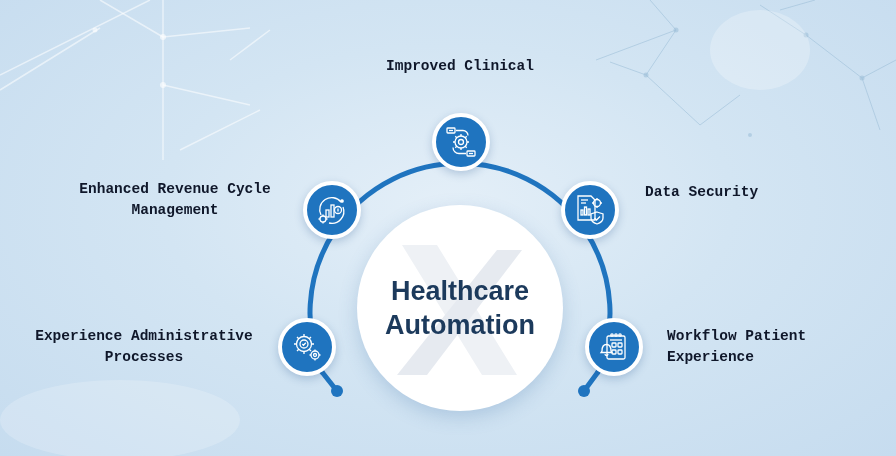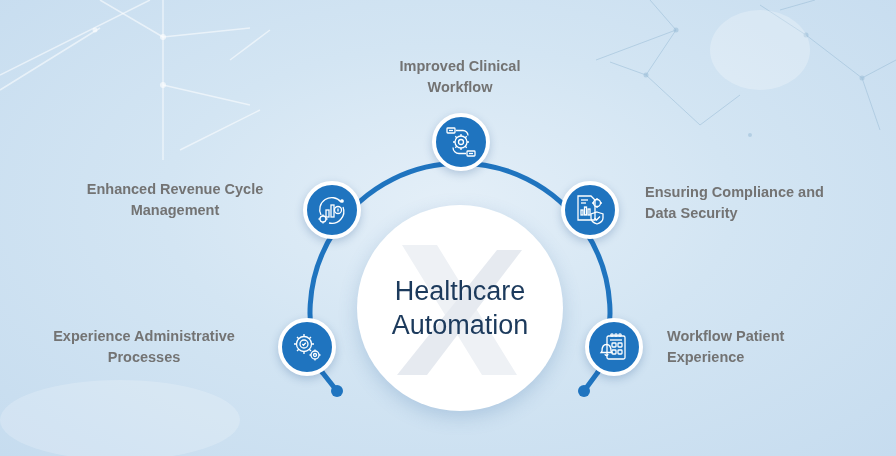--- a/index.html
+++ b/index.html
@@ -11,33 +11,33 @@
     .bg-svg { position: absolute; left: 0; top: 0; }
     .arc-svg { position: absolute; left: 0; top: 0; }
     .center-circle {
       position: absolute; left: 357px; top: 205px; width: 206px; height: 206px;
       border-radius: 50%; background: #ffffff;
       box-shadow: 0 6px 18px rgba(70,120,170,0.25);
       display: flex; align-items: center; justify-content: center; flex-direction: column;
     }
     .center-watermark { position: absolute; left: 0; top: 0; }
     .center-title {
-      position: relative; color: #1c3a5c; font-weight: normal; font-size: 27px;
+      position: relative; color: #1c3a5c; font-weight: bold; font-size: 27px;
       line-height: 34px; text-align: center;
     }
     .node {
       position: absolute; width: 58px; height: 58px; border-radius: 50%;
       background: #1f74bf; border: 4px solid #ffffff; box-sizing: border-box;
       box-shadow: 0 3px 8px rgba(30,80,140,0.25);
       display: flex; align-items: center; justify-content: center;
     }
     .node svg { width: 34px; height: 34px; }
     .label {
-      position: absolute; color: #737373; font-weight: bold; font-size: 14.5px;
-      line-height: 21px; white-space: nowrap;
+      position: absolute; color: #0f172a; font-weight: bold; font-size: 14.5px;
+      line-height: 21px; white-space: nowrap; font-family: Liberation Mono, monospace;
     }
     .label span { display: block; }
     .right-align { text-align: center; }
     .center-align { text-align: center; }
   </style>
 </head>
 <body>
 
 <svg class="bg-svg" width="896" height="456" viewBox="0 0 896 456">
   <g stroke="#ffffff" stroke-opacity="0.55" stroke-width="1.5" fill="none">
@@ -105,21 +105,20 @@
     <line x1="25" y1="28.5" x2="29" y2="28.5"></line>
     <circle cx="17" cy="17" r="6"></circle>
     <circle cx="17" cy="17" r="2.5"></circle>
     <path d="M17 9 v2 M17 23 v2 M9 17 h2 M23 17 h2 M11.3 11.3 l1.4 1.4 M21.3 21.3 l1.4 1.4 M22.7 11.3 l-1.4 1.4 M12.7 21.3 l-1.4 1.4"></path>
     <path d="M12 5.5 h7 a5 5 0 0 1 5 5"></path>
     <path d="M22 28.5 h-7 a6 6 0 0 1 -6 -6"></path>
   </svg>
 </div>
 <div class="label center-align" style="left:370px; top:56px; width:180px;">
   <span>Improved Clinical</span>
-  <span>Workflow</span>
 </div>
 
 <div class="node" style="left:303px; top:181px;">
   <svg viewBox="0 0 34 34" fill="none" stroke="#ffffff" stroke-width="1.3">
     <path d="M6 22 a12 12 0 0 1 20 -13"></path>
     <circle cx="27" cy="8" r="1.2" fill="#ffffff"></circle>
     <path d="M28 14 a12 12 0 0 1 -14 16"></path>
     <rect x="11" y="17" width="3" height="7"></rect>
     <rect x="16" y="12" width="3" height="12"></rect>
     <circle cx="23" cy="17" r="3.5"></circle>
@@ -141,21 +140,20 @@
     <rect x="8" y="17" width="2" height="5"></rect>
     <rect x="11.5" y="14" width="2" height="8"></rect>
     <rect x="15" y="16" width="2" height="6"></rect>
     <circle cx="24" cy="10" r="3.5"></circle>
     <path d="M24 5 v1.5 M24 13.5 v1.5 M19 10 h1.5 M27.5 10 h1.5"></path>
     <path d="M24 19 l6 2 v4 c0 3 -3 5 -6 6 c-3 -1 -6 -3 -6 -6 v-4 z"></path>
     <path d="M21.5 25 l2 2 l3.5 -3.5"></path>
   </svg>
 </div>
 <div class="label" style="left:645px; top:182px; width:220px;">
-  <span>Ensuring Compliance and</span>
   <span>Data Security</span>
 </div>
 
 <div class="node" style="left:278px; top:318px;">
   <svg viewBox="0 0 34 34" fill="none" stroke="#ffffff" stroke-width="1.3">
     <circle cx="14" cy="14" r="7.5"></circle>
     <circle cx="14" cy="14" r="4"></circle>
     <path d="M14 4 v2.5 M14 21.5 v2.5 M4 14 h2.5 M21.5 14 h2.5 M7 7 l1.8 1.8 M19.2 19.2 l1.8 1.8 M21 7 l-1.8 1.8 M8.8 19.2 l-1.8 1.8"></path>
     <path d="M12.3 14 l1.2 1.2 l2.3 -2.4"></path>
     <circle cx="25" cy="25" r="4"></circle>

